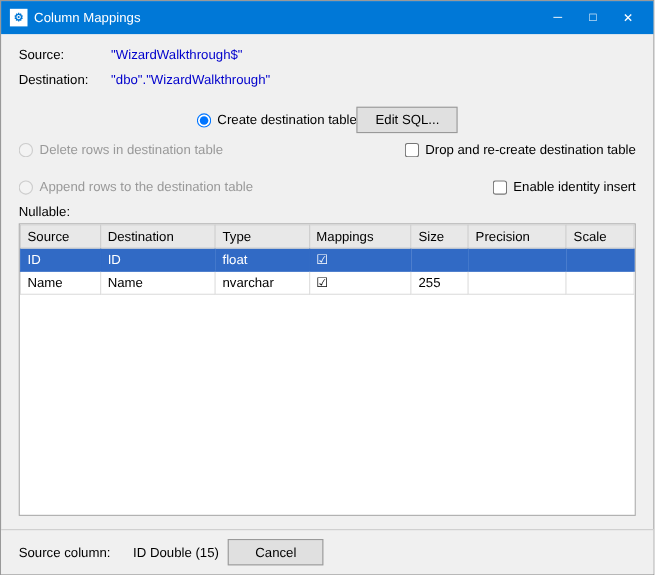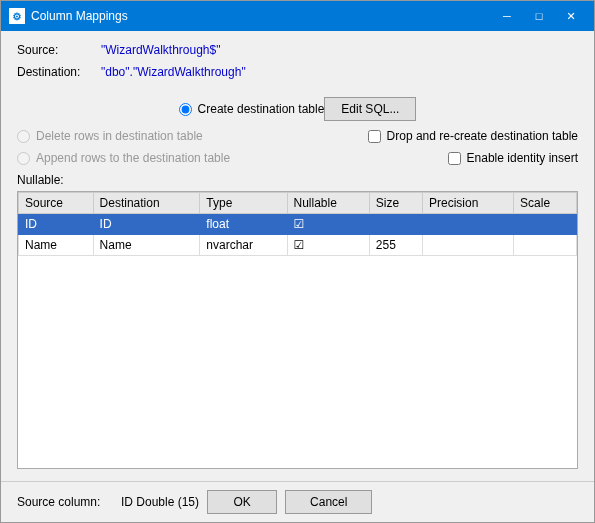--- a/index.html
+++ b/index.html
@@ -242,41 +242,41 @@
       <div class="radio-row">
         <input type="radio" name="table-action" class="radio-input" disabled="" style="">
         <span class="radio-label disabled">Delete rows in destination table</span>
       </div>
       <div class="checkbox-row">
         <input type="checkbox" style="">
         <span class="checkbox-label">Drop and re-create destination table</span>
       </div>
     </div>
 
-    <div style="display:flex; justify-content:space-between; align-items:center;">
+    <div style="display:flex; justify-content:space-between; align-items:center;margin-top:12px;">
       <div class="radio-row">
         <input type="radio" name="table-action" class="radio-input" disabled="" style="">
         <span class="radio-label disabled">Append rows to the destination table</span>
       </div>
       <div class="checkbox-row">
         <input type="checkbox" style="">
         <span class="checkbox-label">Enable identity insert</span>
       </div>
     </div>
 
     <div class="mappings-section">
       <span class="mappings-label">Nullable:</span>
       <div class="table-container">
         <table>
           <thead>
             <tr>
               <th>Source</th>
               <th>Destination</th>
               <th>Type</th>
-              <th>Nullable</th>
+              <th>Mappings</th>
               <th>Size</th>
               <th>Precision</th>
               <th>Scale</th>
             </tr>
           </thead>
           <tbody id="table-body">
           <tr class="selected">
                 <td>ID</td>
                 <td>ID</td>
                 <td>float</td>
@@ -300,17 +300,16 @@
     </div>
 
   </div>
 
   <div class="bottom-bar">
     <div class="source-column-row">
       <span class="source-column-label">Source column:</span>
       <span class="source-column-value">ID Double (15)</span>
     </div>
     <div class="button-row">
-      <button class="dialog-btn">OK</button>
       <button class="dialog-btn">Cancel</button>
     </div>
   </div>
 </div>
 
 </body></html>

